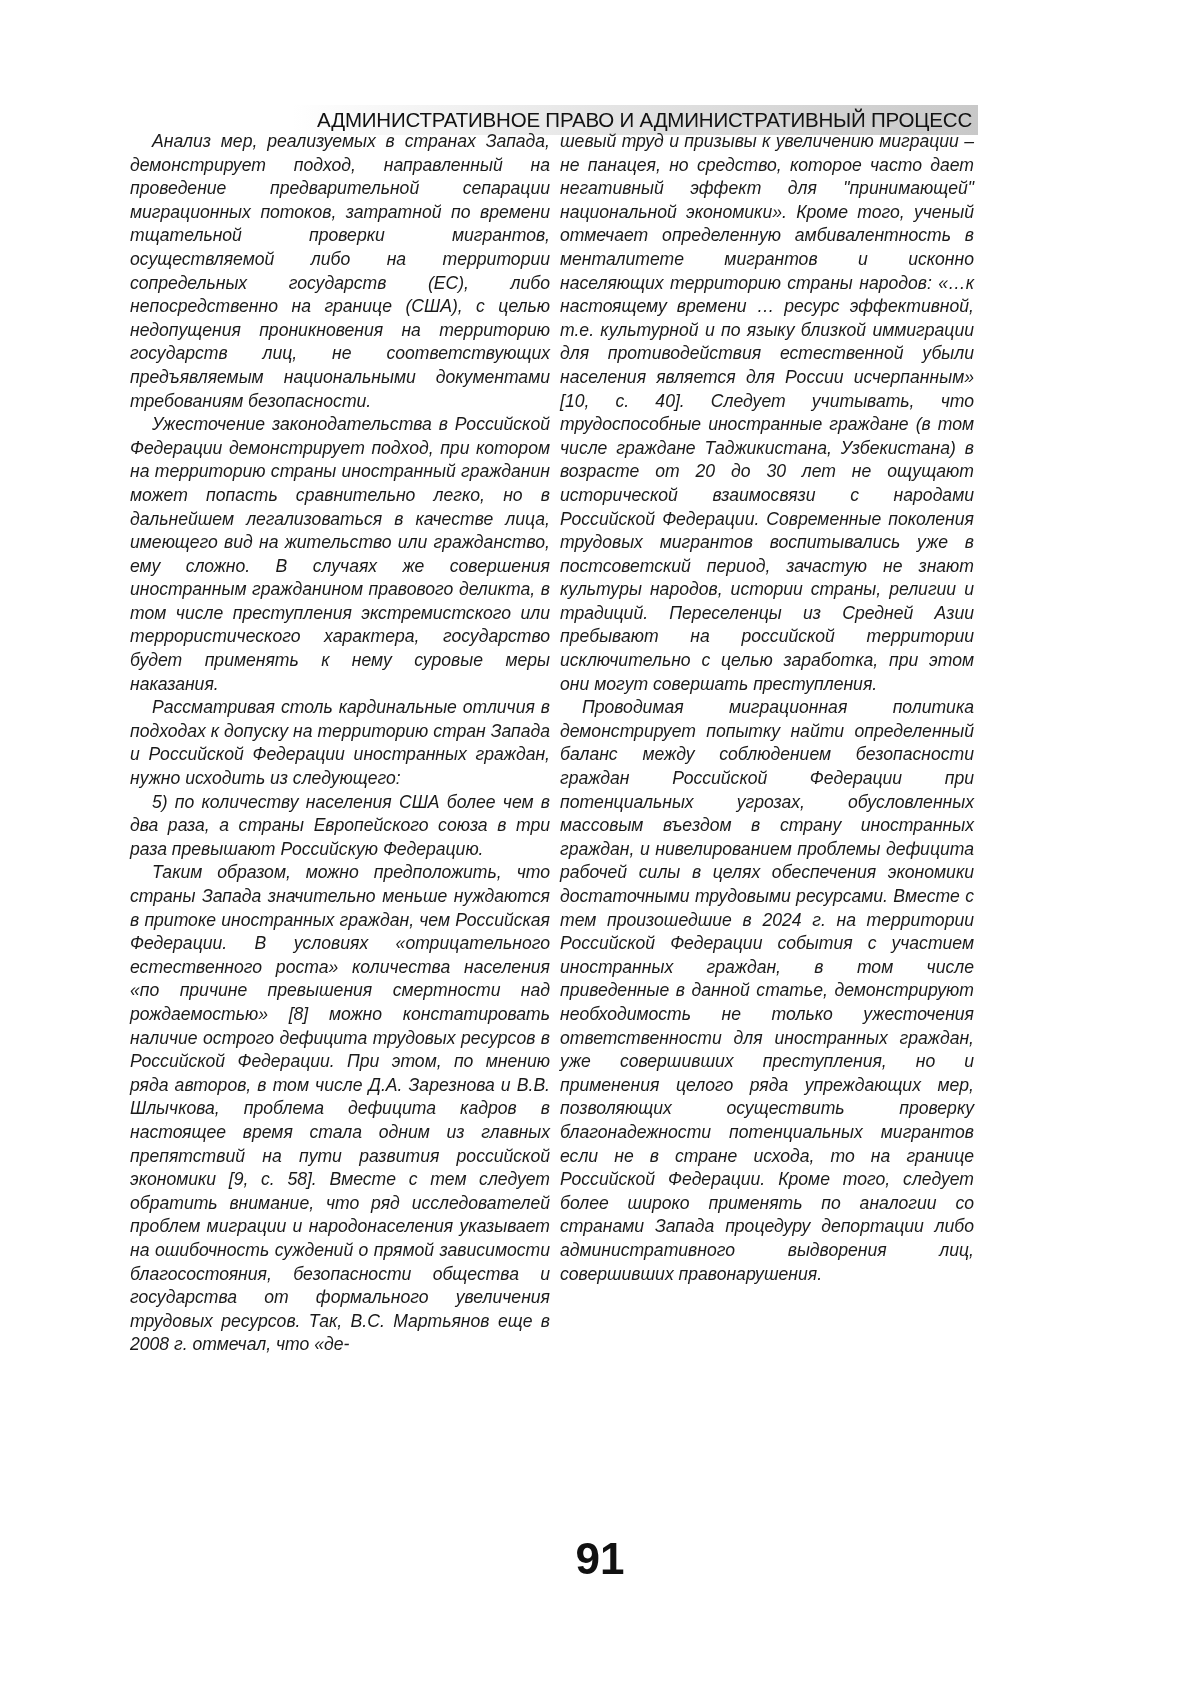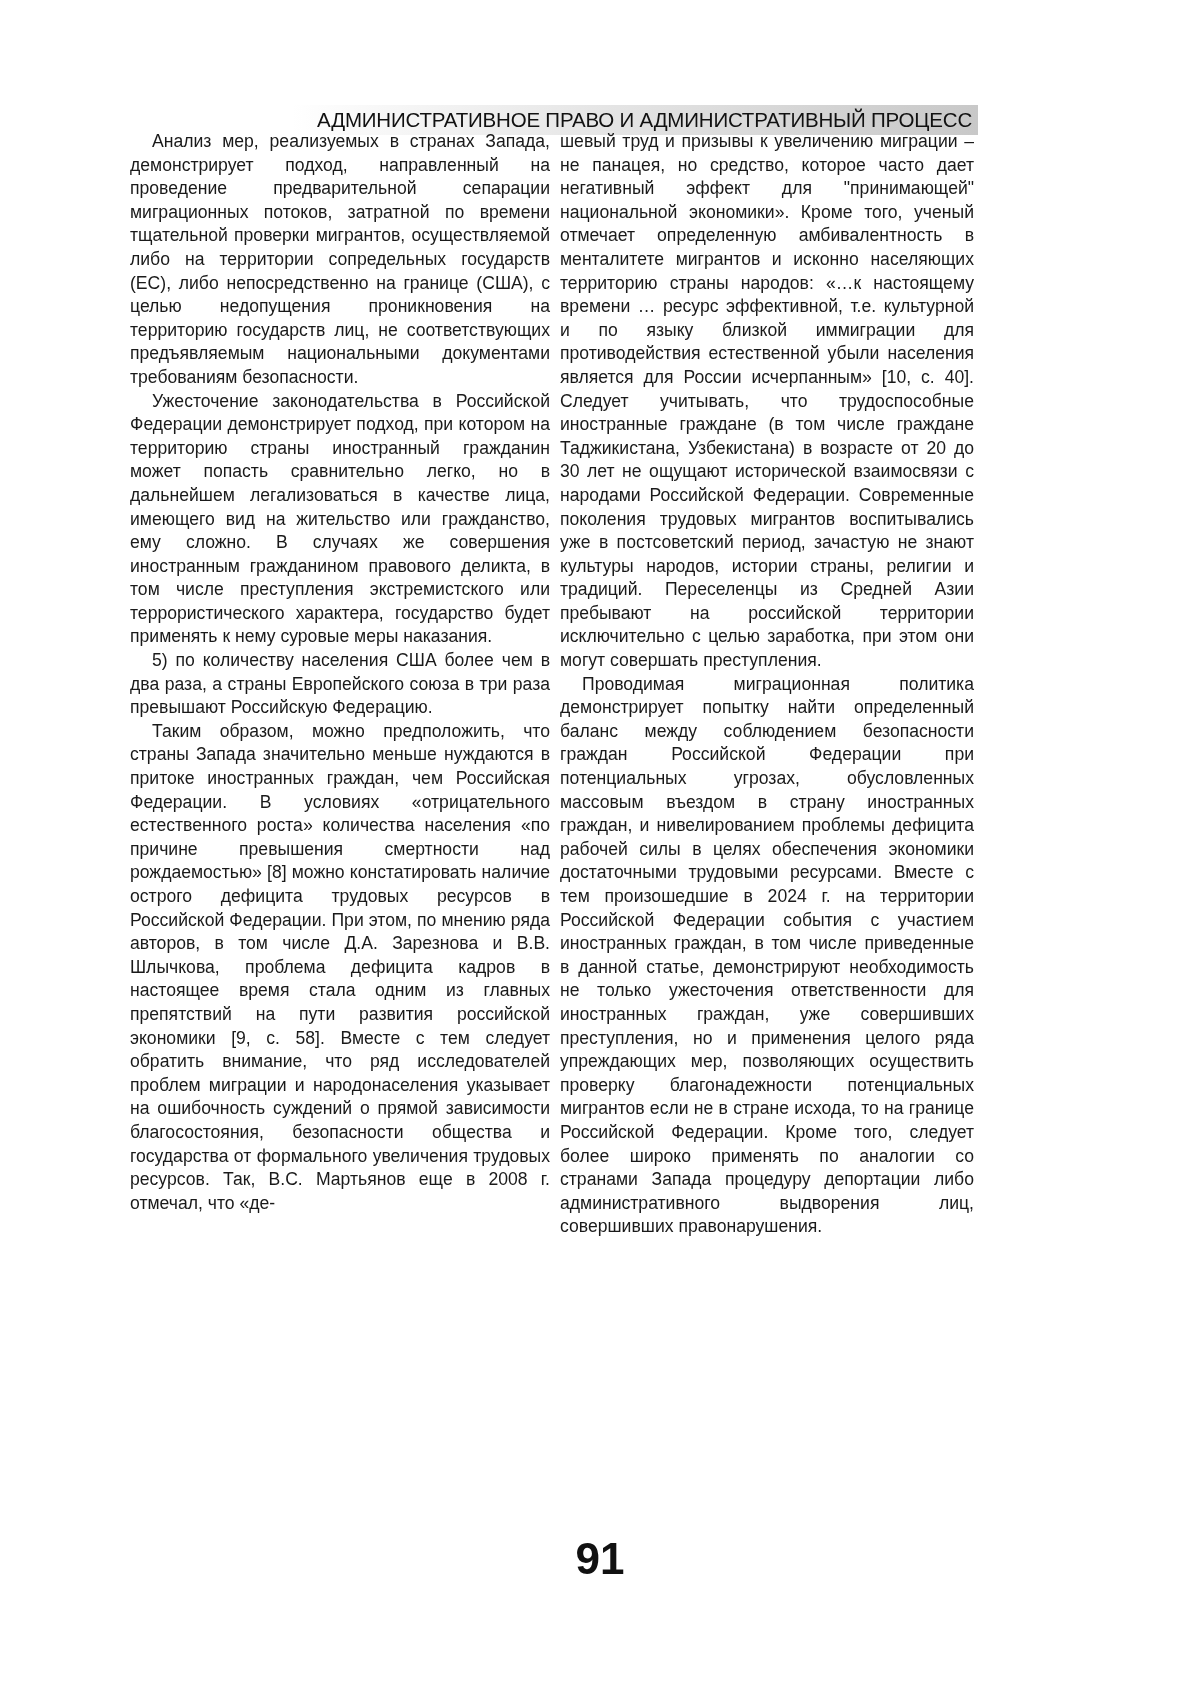--- a/index.html
+++ b/index.html
@@ -14,37 +14,38 @@
     font-family: "Liberation Sans", sans-serif; font-size: 20.5px; color: #111;
     letter-spacing: -0.2px; white-space: nowrap; line-height: 26px;
   }
   .col {
     position: absolute; top: 130px; width: 420px;
     font-family: "Liberation Sans", sans-serif; font-size: 17.6px; line-height: 23.6px;
     color: #1a1a1a; text-align: justify; hyphens: manual;
   }
   .col.left { left: 130px; }
   .col.right { left: 560px; width: 414px; }
-  .col p { margin: 0; text-indent: 0; }
+  .col p { margin: 0; text-indent: 0; font-style: italic; }
   .col p.ind { text-indent: 22px; }
   .page-number {
     position: absolute; left: 0; width: 1200px; top: 1534px; text-align: center;
     font-family: "Liberation Sans", sans-serif; font-weight: bold; font-size: 44px; color: #111;
   }
 </style>
 </head>
 <body>
 
 <div class="header-band">
   <div class="header-title">АДМИНИСТРАТИВНОЕ ПРАВО И АДМИНИСТРАТИВНЫЙ ПРОЦЕСС</div>
 </div>
 
 <div class="col left">
   <p class="ind">Анализ мер, реализуемых в странах Запада, демонстрирует подход, направленный на проведение предварительной сепарации миграционных потоков, затратной по времени тщательной проверки мигрантов, осуществляемой либо на территории сопредельных государств (ЕС), либо непосредственно на границе (США), с целью недопущения проникновения на территорию государств лиц, не соответствующих предъявляемым национальными документами требованиям безопасности.</p>
   <p class="ind">Ужесточение законодательства в Российской Федерации демонстрирует подход, при котором на территорию страны иностранный гражданин может попасть сравнительно легко, но в дальнейшем легализоваться в качестве лица, имеющего вид на жительство или гражданство, ему сложно. В случаях же совершения иностранным гражданином правового деликта, в том числе преступления экстремистского или террористического характера, государство будет применять к нему суровые меры наказания.</p>
+  <p class="ind">Рассматривая столь кардинальные отличия в подходах к допуску на территорию стран Запада и Российской Федерации иностранных граждан, нужно исходить из следующего:</p>
   <p class="ind">5) по количеству населения США более чем в два раза, а страны Европейского союза в три раза превышают Российскую Федерацию.</p>
   <p class="ind">Таким образом, можно предположить, что страны Запада значительно меньше нуждаются в притоке иностранных граждан, чем Российская Федерации. В условиях «отрицательного естественного роста» количества населения «по причине превышения смертности над рождаемостью» [8] можно констатировать наличие острого дефицита трудовых ресурсов в Российской Федерации. При этом, по мнению ряда авторов, в том числе Д.А. Зарезнова и В.В. Шлычкова, проблема дефицита кадров в настоящее время стала одним из главных препятствий на пути развития российской экономики [9, с. 58]. Вместе с тем следует обратить внимание, что ряд исследователей проблем миграции и народонаселения указывает на ошибочность суждений о прямой зависимости благосостояния, безопасности общества и государства от формального увеличения трудовых ресурсов. Так, В.С. Мартьянов еще в 2008 г. отмечал, что «де-</p>
 </div>
 
 <div class="col right">
   <p>шевый труд и призывы к увеличению миграции – не панацея, но средство, которое часто дает негативный эффект для "принимающей" национальной экономики». Кроме того, ученый отмечает определенную амбивалентность в менталитете мигрантов и исконно населяющих территорию страны народов: «…к настоящему времени … ресурс эффективной, т.е. культурной и по языку близкой иммиграции для противодействия естественной убыли населения является для России исчерпанным» [10, с. 40]. Следует учитывать, что трудоспособные иностранные граждане (в том числе граждане Таджикистана, Узбекистана) в возрасте от 20 до 30 лет не ощущают исторической взаимосвязи с народами Российской Федерации. Современные поколения трудовых мигрантов воспитывались уже в постсоветский период, зачастую не знают культуры народов, истории страны, религии и традиций. Переселенцы из Средней Азии пребывают на российской территории исключительно с целью заработка, при этом они могут совершать преступления.</p>
   <p class="ind">Проводимая миграционная политика демонстрирует попытку найти определенный баланс между соблюдением безопасности граждан Российской Федерации при потенциальных угрозах, обусловленных массовым въездом в страну иностранных граждан, и нивелированием проблемы дефицита рабочей силы в целях обеспечения экономики достаточными трудовыми ресурсами. Вместе с тем произошедшие в 2024 г. на территории Российской Федерации события с участием иностранных граждан, в том числе приведенные в данной статье, демонстрируют необходимость не только ужесточения ответственности для иностранных граждан, уже совершивших преступления, но и применения целого ряда упреждающих мер, позволяющих осуществить проверку благонадежности потенциальных мигрантов если не в стране исхода, то на границе Российской Федерации. Кроме того, следует более широко применять по аналогии со странами Запада процедуру депортации либо административного выдворения лиц, совершивших правонарушения.</p>
 </div>
 
 <div class="page-number">91</div>

